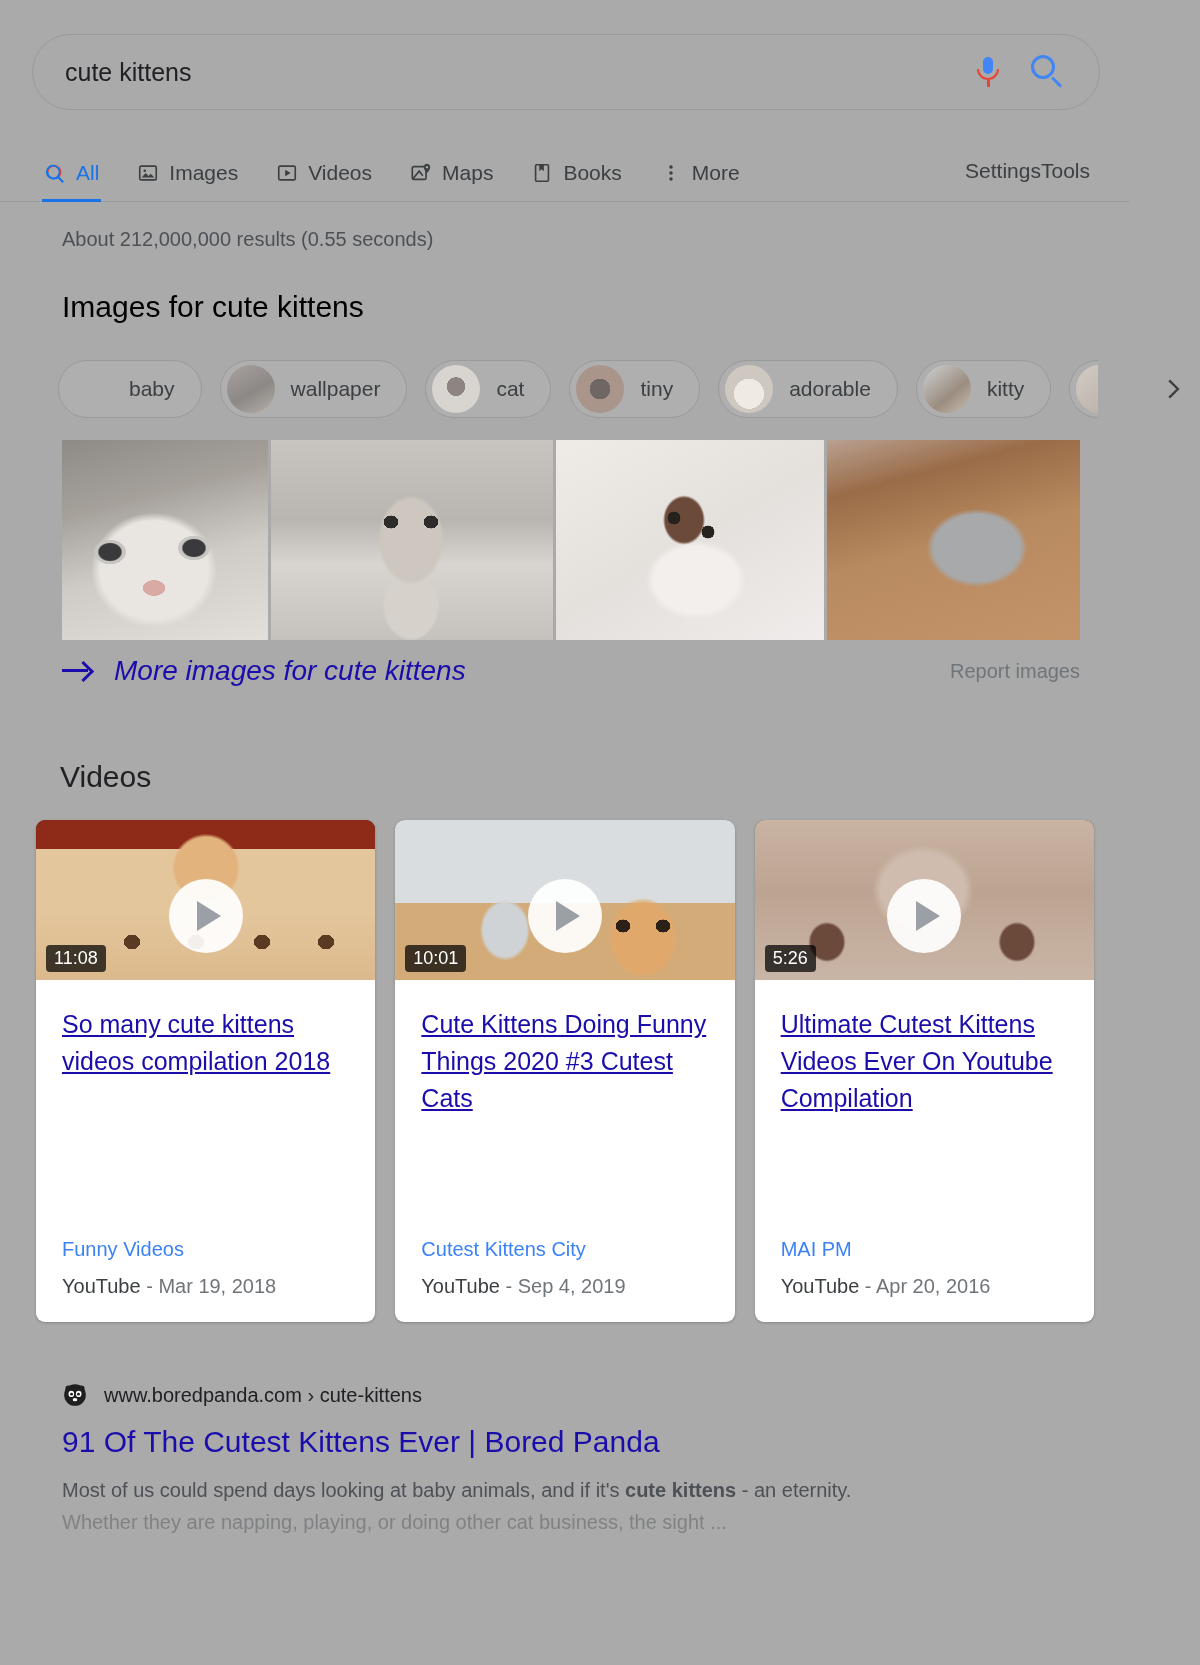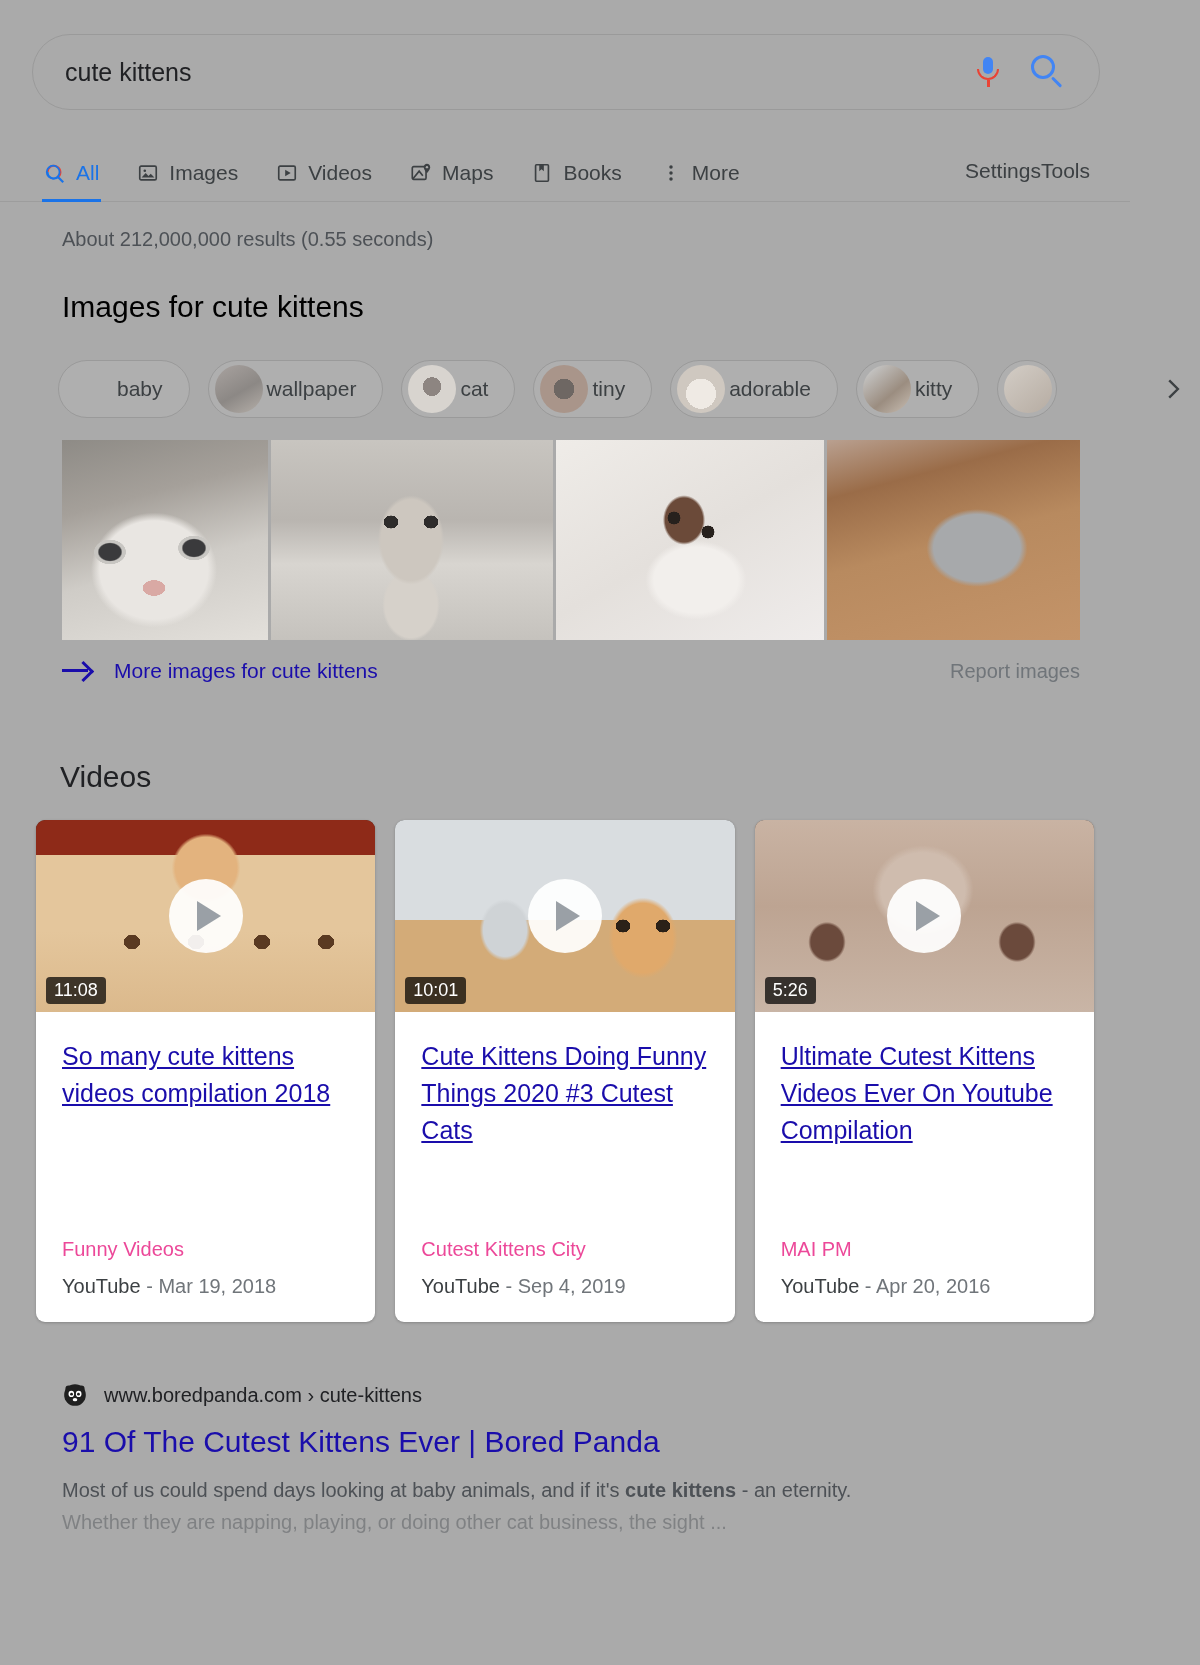--- a/index.html
+++ b/index.html
@@ -119,21 +119,21 @@
     width: 1040px; height: 62px;
     display: flex; align-items: center; gap: 18px;
     overflow: hidden;
   }
   .chip {
     height: 58px;
     border: 1px solid #9a9a9a;
     border-radius: 29px;
     display: flex; align-items: center;
     padding: 0 26px 0 6px;
-    gap: 4px;
+    gap: 16px;
     flex: none;
     cursor: pointer;
     background: rgba(255,255,255,0.06);
   }
   .chip-thumb {
     width: 48px; height: 48px; border-radius: 50%;
     flex: none; background-size: cover; background-position: center;
   }
   .chip-label { font-size: 21px; color: #3c4043; white-space: nowrap; }
   .chips-next {
@@ -152,21 +152,21 @@
   .img-cell { height: 200px; overflow: hidden; position: relative; flex: none; cursor: pointer; }
   .img-cell > div { width: 100%; height: 100%; }
 
   .more-images-row {
     position: absolute; left: 62px; top: 650px;
     width: 1018px; height: 42px;
     display: flex; align-items: center;
   }
   .more-images-link {
     display: flex; align-items: center; gap: 22px;
-    color: #1a0dab; font-size: 21px; cursor: pointer;
+    color: #1a0dab; font-size: 28px; cursor: pointer; font-style: italic;
   }
   .arrow-right { width: 30px; height: 22px; position: relative; flex: none; }
   .arrow-right::before {
     content: ""; position: absolute; left: 0; top: 9px;
     width: 26px; height: 3px; background: #1a0dab;
   }
   .arrow-right::after {
     content: ""; position: absolute; right: 1px; top: 4px;
     width: 12px; height: 12px;
     border-top: 3px solid #1a0dab; border-right: 3px solid #1a0dab;
@@ -189,21 +189,21 @@
   .video-card {
     width: 340px; height: 502px;
     background: #ffffff;
     border-radius: 9px;
     box-shadow: 0 1px 3px rgba(0,0,0,0.22);
     overflow: hidden;
     display: flex; flex-direction: column;
     cursor: pointer;
   }
   .video-thumb {
-    width: 100%; height: 192px;
+    width: 100%; height: 160px;
     position: relative;
     overflow: hidden;
     background: #222;
   }
   .video-thumb .thumb-bg { position: absolute; inset: 0; }
   .play-btn {
     position: absolute; left: 50%; top: 96px;
     transform: translate(-50%, -50%);
     width: 74px; height: 74px; border-radius: 50%;
     background: rgba(255,255,255,0.92);
@@ -222,21 +222,21 @@
     color: #fff; font-size: 18px;
     padding: 3px 8px; border-radius: 4px;
   }
   .video-body { padding: 26px 26px 0 26px; flex: 1; display: flex; flex-direction: column; }
   .video-title {
     font-size: 25px; line-height: 37px;
     color: #1a0dab;
     text-decoration: underline;
   }
   .video-meta { padding: 0 26px 24px 26px; }
-  .video-channel { font-size: 20px; color: #ec4899; margin-bottom: 14px; }
+  .video-channel { font-size: 20px; color: #3b82f6; margin-bottom: 14px; }
   .video-source { font-size: 20px; color: #3c4043; }
   .video-source .date { color: #70757a; }
 
   
   .result {
     position: absolute; left: 62px; top: 1382px;
     width: 1010px;
   }
   .result-url-row { display: flex; align-items: center; gap: 16px; margin-bottom: 14px; text-align: center; }
   .favicon { width: 26px; height: 26px; flex: none; }

